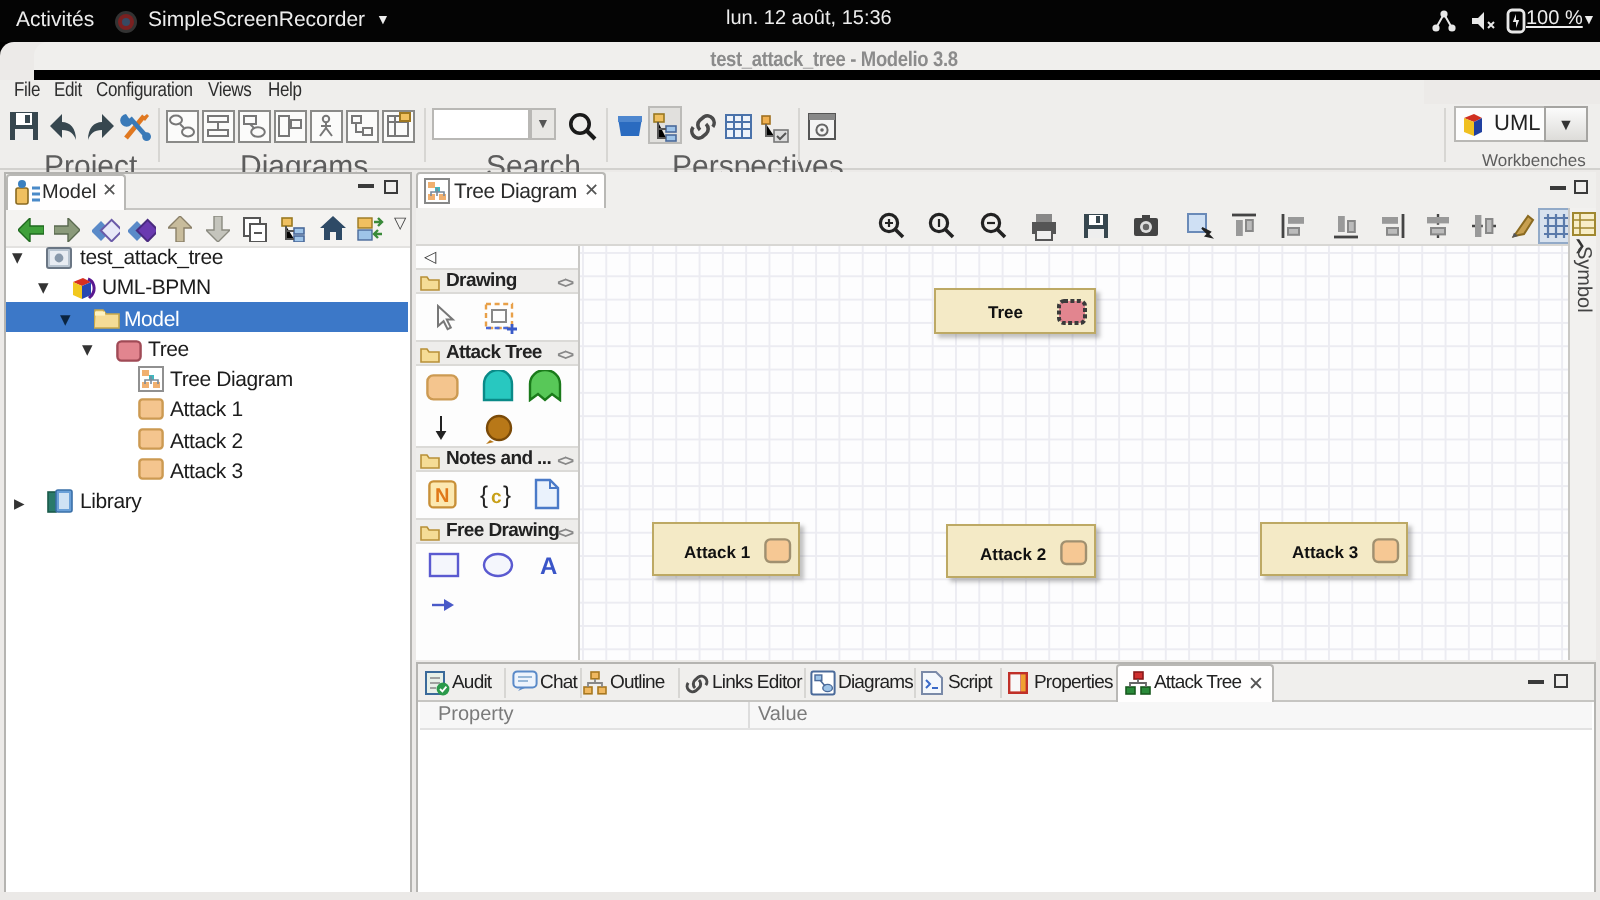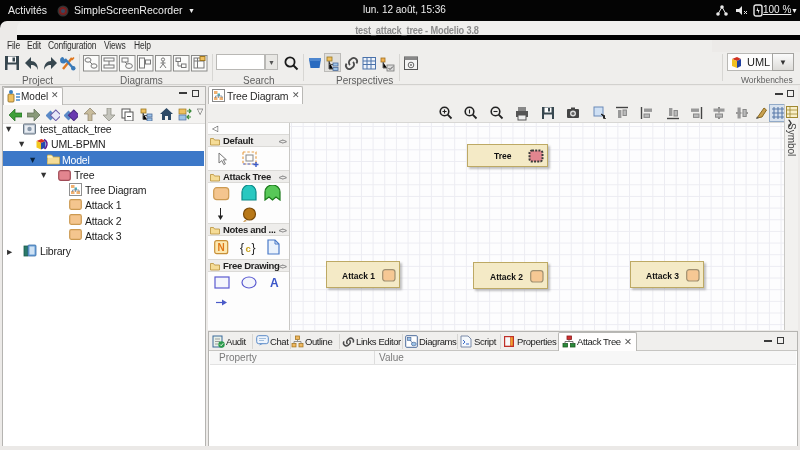--- a/index.html
+++ b/index.html
@@ -20,21 +20,21 @@
 #titletxt { width:800px; text-align:center; top:3px; font-size:10.5px; font-weight:bold; color:#8b8b8b; letter-spacing:-0.2px; transform:scaleX(0.88); }
 #titlex { left:784px; top:2px; font-size:12px; color:#5f5f5f; }
 
 
 #menubar { left:0; top:19px; width:712px; height:13px; background:#efeeec; font-size:10px; color:#2d2d2d; letter-spacing:-0.2px; }
 #menubar span { position:absolute; top:0px; transform:scaleX(0.85); transform-origin:0 0; }
 
 
 #toolbar { left:0; top:31px; width:800px; height:33px; background:#efeeec; border-bottom:1px solid #d2d1ce; }
 .tsep { position:absolute; top:2px; width:1px; height:27px; background:#d7d6d3; }
-.tlabel { position:absolute; top:23px; font-size:10px; color:#5d5d5d; }
+.tlabel { position:absolute; top:23px; font-size:15px; color:#5d5d5d; }
 .ticon { position:absolute; top:3px; }
 
 
 #leftpanel { left:2px; top:65px; width:204px; height:381px; background:#fff; border:1px solid #b5b4b1; }
 .tabbar { position:absolute; background:#f0efed; border-bottom:1px solid #c6c5c2; }
 .tab-active { position:absolute; background:#fffefe; border:1px solid #b9b8b5; border-bottom:none; border-radius:2px 2px 0 0; }
 #ltoolbar { left:0px; top:18px; width:202px; height:19px; background:#f4f3f1; border-bottom:1px solid #e3e2e0; }
 
 
 .trow { position:absolute; font-size:10.5px; color:#1c1c1c; white-space:nowrap; letter-spacing:-0.2px; }
@@ -434,21 +434,21 @@
           <path d="M4 2 V14 M8 2 V14 M12 2 V14 M2 4 H14 M2 8 H14 M2 12 H14" stroke="#5a7aaa" stroke-width="1.1"></path>
         </svg>
       </div>
 
     <div class="abs" id="palette">
       <span class="abs" style="left:4px;top:1px;font-size:8px;color:#333;">◁</span>
       <div class="phead" style="top:11px;">
           <svg style="position:absolute;left:2px;top:2px;" width="11" height="9">
             <path d="M0.5 1.5 h3 l1 1.5 h5 v5 h-9 Z" fill="#f5dc96" stroke="#b89038" stroke-width="0.8"></path>
           </svg>
-          <span style="position:absolute;left:15px;top:0px;">Default</span>
+          <span style="position:absolute;left:15px;top:0px;">Drawing</span>
           <span class="cv">&lt;&gt;</span>
         </div>
       <svg class="abs" style="left:9px;top:29px;" width="11" height="14">
           <path d="M2 1 L2 11 L4.8 8.6 L6.8 12.6 L8.4 11.8 L6.4 7.8 L9.4 7.8 Z" fill="#fcfcfc" stroke="#777" stroke-width="1"></path>
         </svg>
       <svg class="abs" style="left:34px;top:28px;" width="18" height="17">
           <rect x="1" y="1" width="13" height="12" fill="none" stroke="#e8a048" stroke-width="1.2" stroke-dasharray="2.5 1.8"></rect>
           <rect x="4" y="4" width="7" height="6" fill="none" stroke="#888" stroke-width="1"></rect>
           <path d="M1 13 h13" stroke="#4a6ad8" stroke-width="1.2" stroke-dasharray="2.5 1.8"></path>
           <path d="M14 11 v5 M11.5 13.5 h5" stroke="#3a5ac8" stroke-width="1.4"></path>

